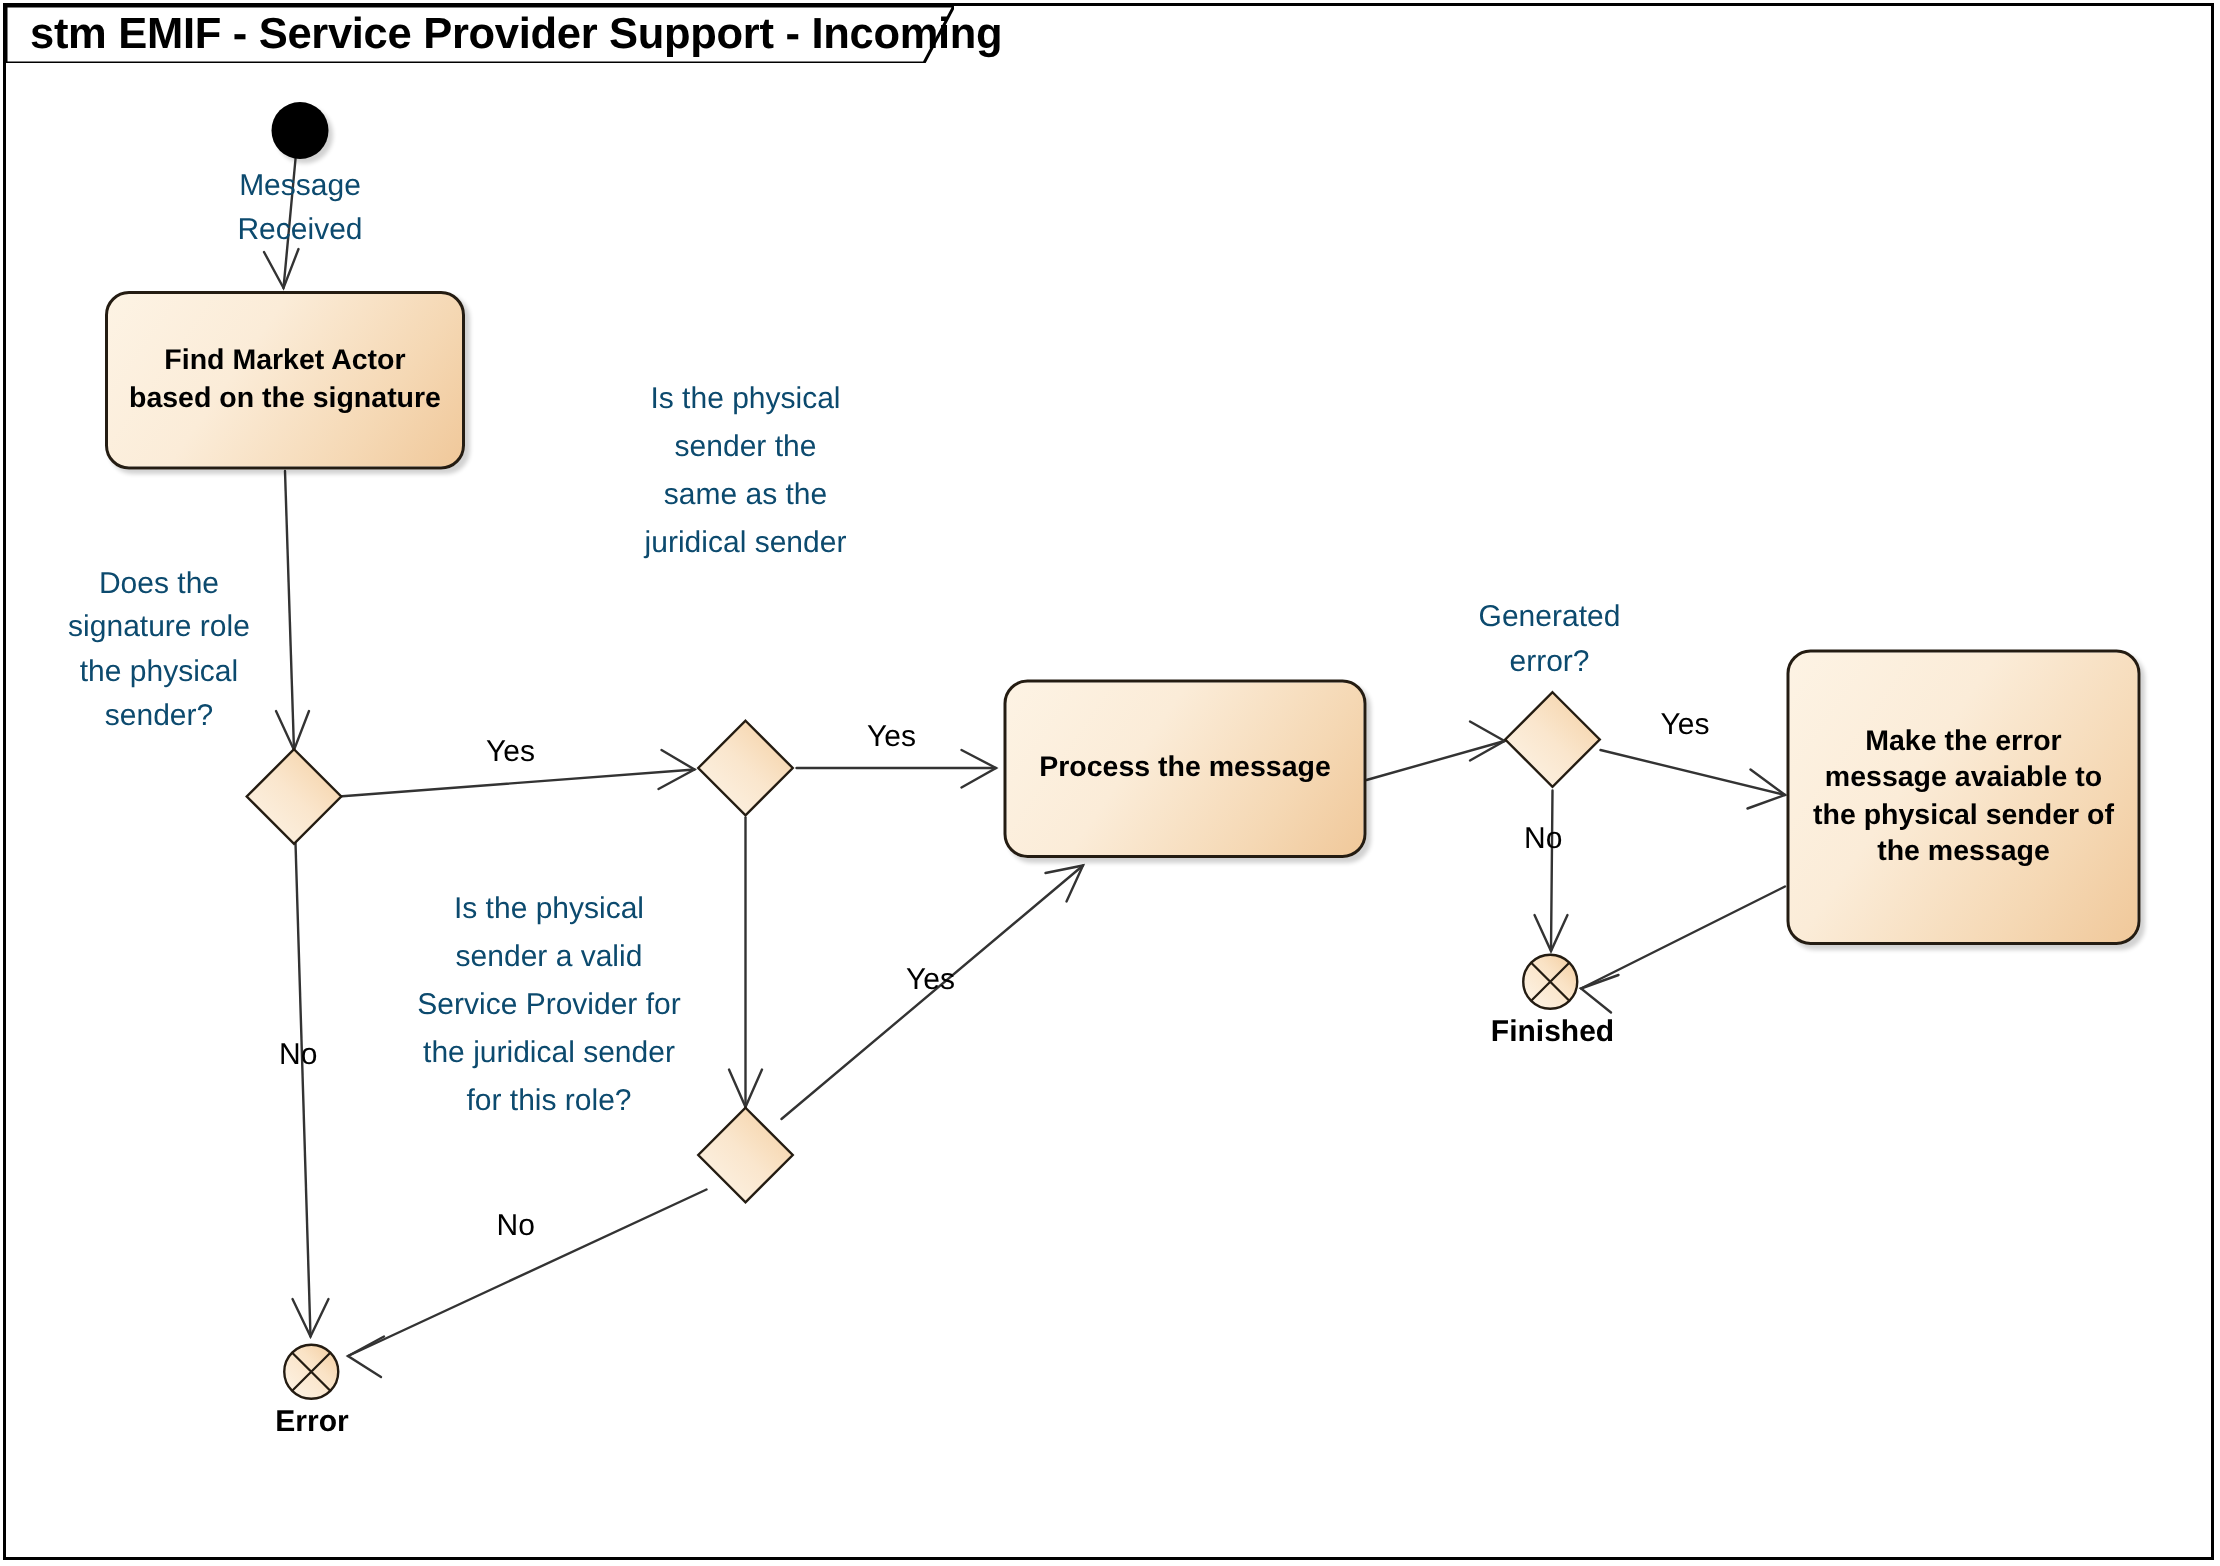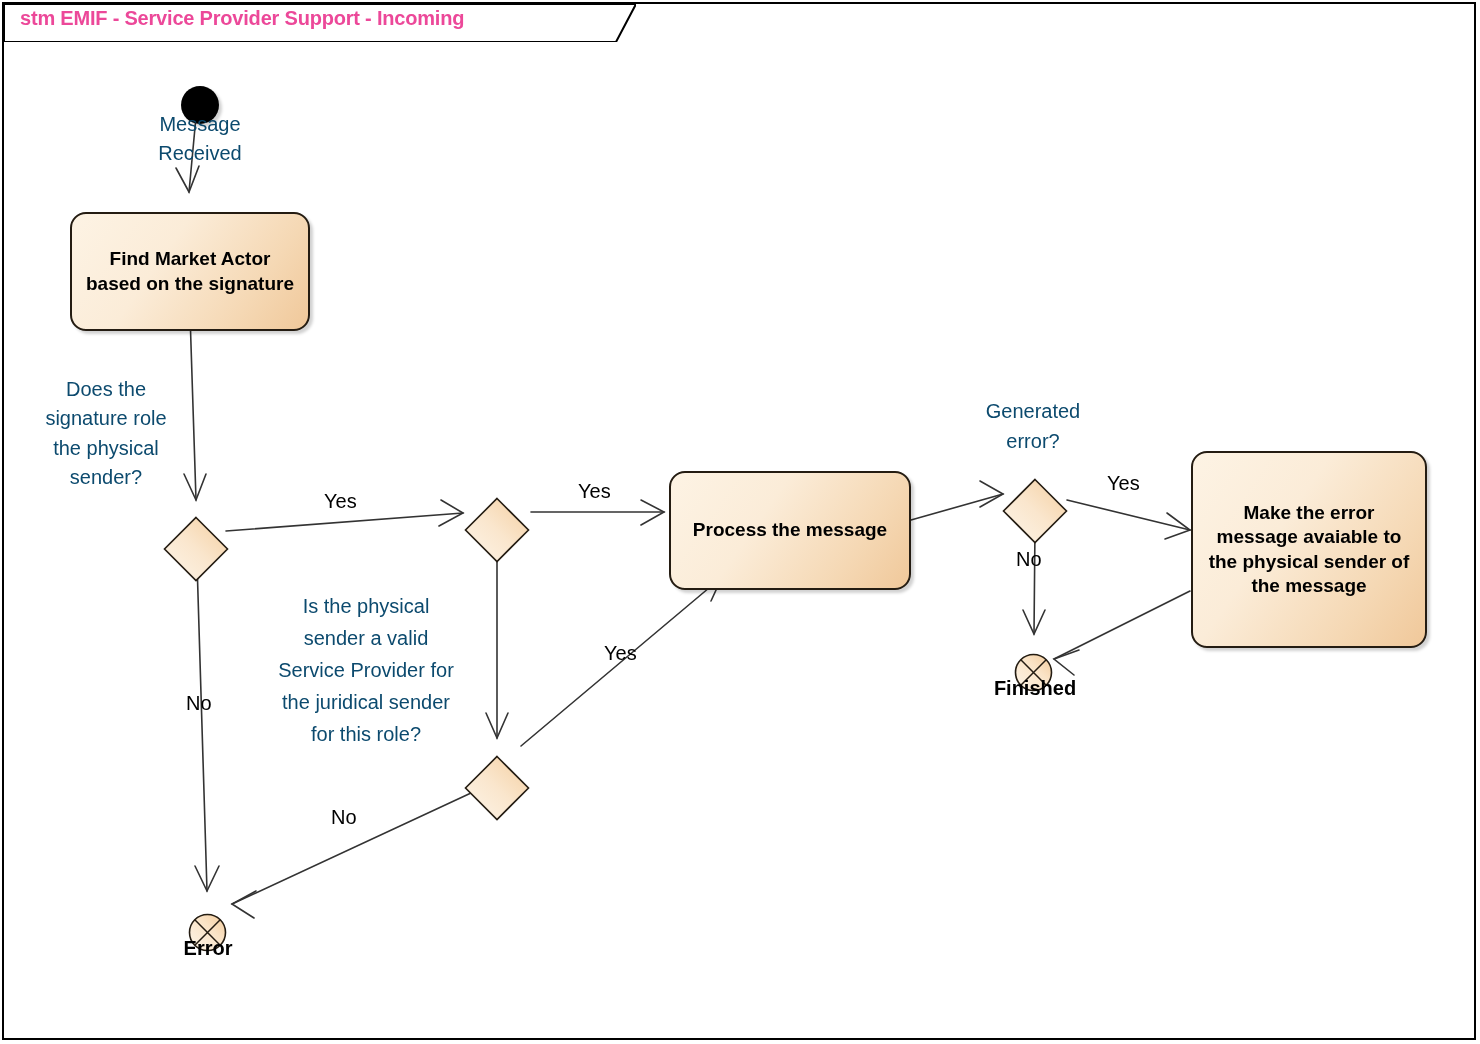--- a/index.html
+++ b/index.html
@@ -33,43 +33,42 @@
     position: absolute;
     left: 0;
     top: 0;
     width: 632px;
     height: 38px;
   }
   .title-text {
     position: absolute;
     left: 20px;
     top: 7px;
-    font-size: 20px;
+    font-size: 29px;
     font-weight: bold;
-    color: #ec4899;
+    color: #000000;
     letter-spacing: -0.2px;
     white-space: nowrap;
     z-index: 6;
   }
 
   
   #edges {
     position: absolute;
     left: 0;
     top: 0;
     width: 1480px;
     height: 1044px;
     pointer-events: none;
   }
 
   
   .node {
     position: absolute;
     box-sizing: border-box;
-    margin-top: 18px;
   }
   .state-box {
     border: 2px solid #241c12;
     border-radius: 16px;
     background: linear-gradient(125deg, #fdf3e4 0%, #fbecd8 38%, #f5d8b4 75%, #f0c89a 100%);
     box-shadow: 3px 3px 3px rgba(0,0,0,0.18);
     display: flex;
     align-items: center;
     justify-content: center;
     text-align: center;
@@ -269,20 +268,21 @@
       <circle cx="19.5" cy="19.5" r="18" fill="url(#tg2)" stroke="#241c12" stroke-width="1.6"></circle>
       <path d="M 6.8 6.8 L 32.2 32.2 M 32.2 6.8 L 6.8 32.2" stroke="#241c12" stroke-width="1.5" fill="none"></path>
     </svg>
   </div>
   <div class="node-caption" style="left:975px; top:676px; width:120px;">Finished</div>
 
   <div class="note-label" style="left:140px; top:110px; width:120px; line-height:1.45;">Message Received</div>
 
   <div class="note-label" style="left:38px; top:375px; width:136px; line-height:1.47;">Does the signature role the physical sender?</div>
 
+  <div class="note-label" style="left:425px; top:250px; width:144px; line-height:1.6;">Is the physical sender the same as the juridical sender</div>
 
   <div class="note-label" style="left:270px; top:590px; width:192px; line-height:1.6;">Is the physical sender a valid Service Provider for the juridical sender for this role?</div>
 
   <div class="note-label" style="left:967px; top:396px; width:132px; line-height:1.5;">Generated error?</div>
 
   <div class="edge-label" style="left:324px; top:491px;">Yes</div>
 
   <div class="edge-label" style="left:186px; top:693px;">No</div>
 
   <div class="edge-label" style="left:578px; top:481px;">Yes</div>

